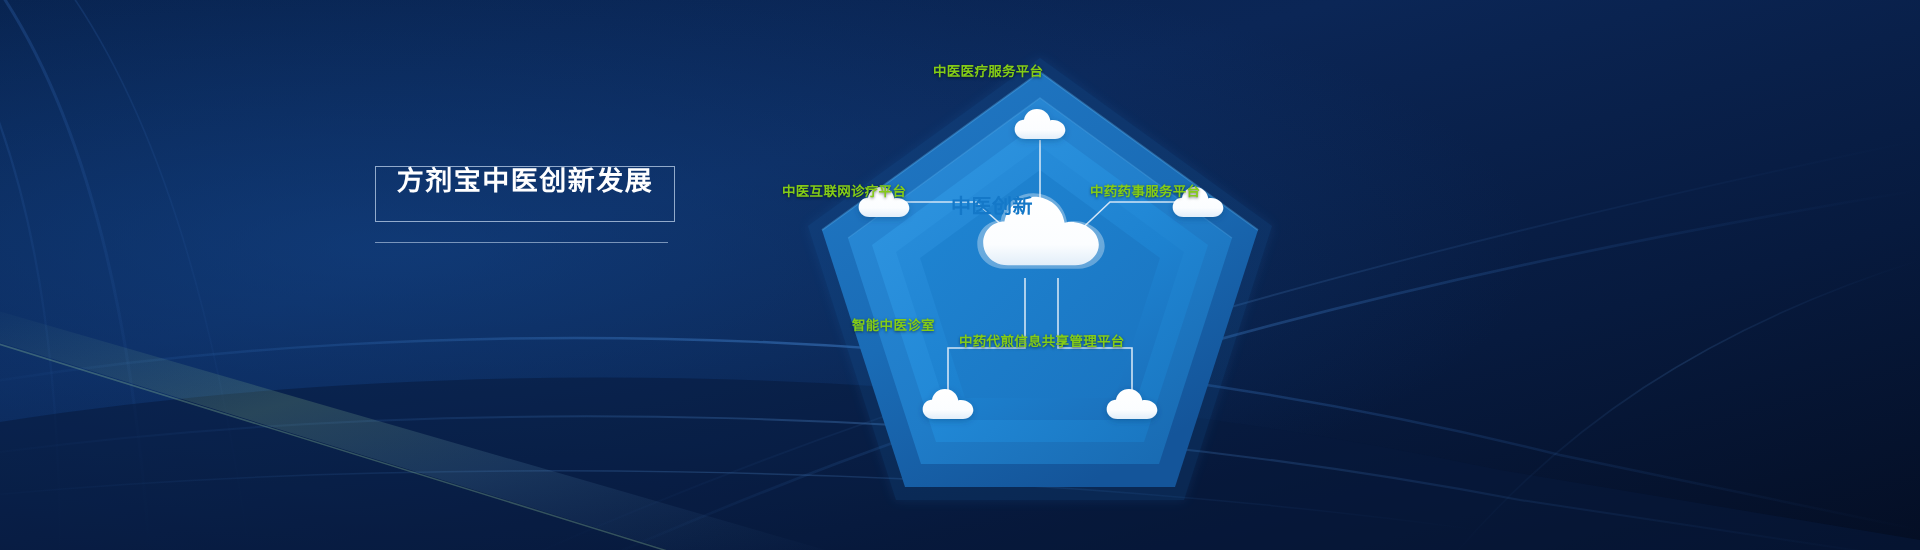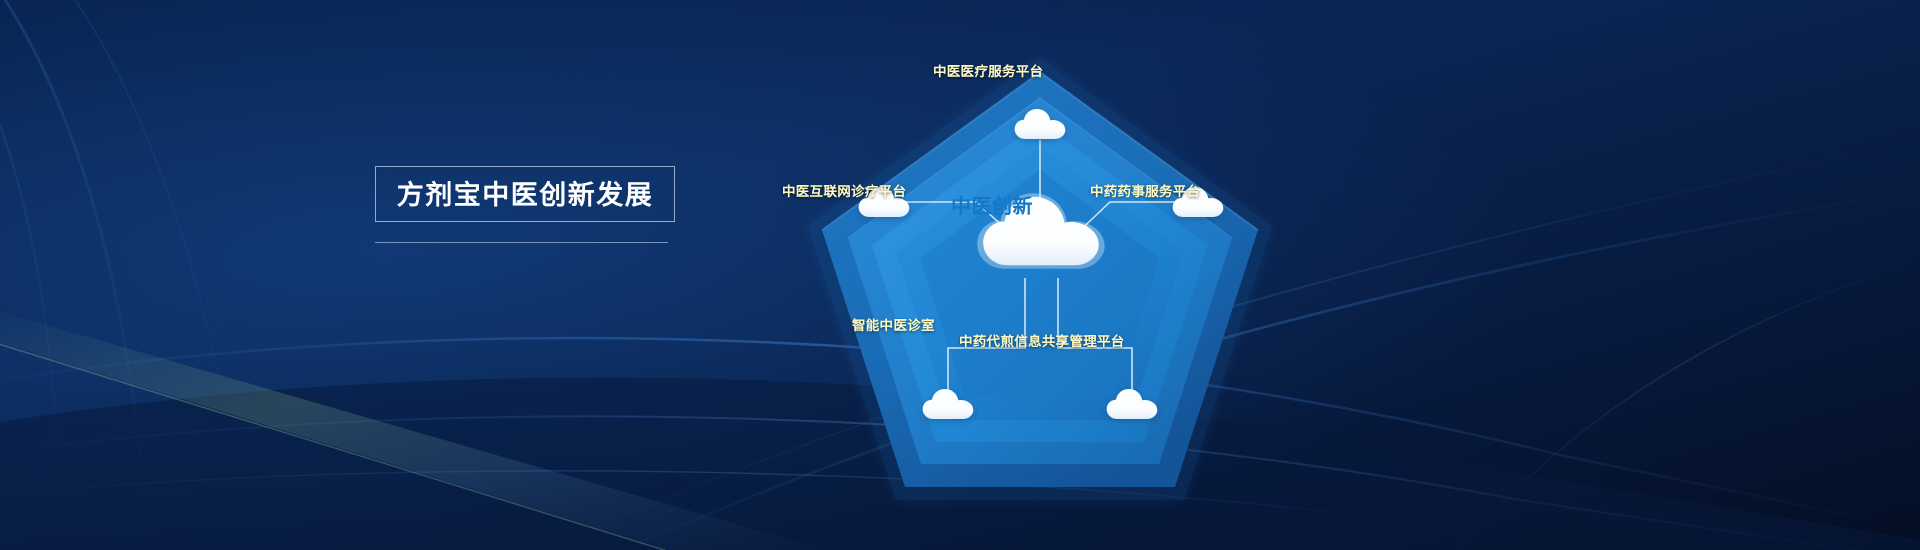--- a/index.html
+++ b/index.html
@@ -36,21 +36,20 @@
   .title-block {
     position: absolute;
     left: 375px;
     top: 166px;
     width: 300px;
   }
   .title-box {
     border: 1px solid rgba(197, 216, 240, 0.72);
     height: 56px;
     display: flex;
-    align-items: center;
     justify-content: center;
     padding: 0 14px;
     box-sizing: border-box;
   }
   .title-text {
     color: #ffffff;
     font-size: 27px;
     font-weight: bold;
     letter-spacing: 1.5px;
     line-height: 1;
@@ -71,21 +70,21 @@
     width: 520px;
     height: 400px;
   }
   .diagram svg {
     display: block;
     overflow: visible;
   }
 
   .node-label {
     position: absolute;
-    color: #fef9c3;
+    color: #84cc16;
     font-size: 13.5px;
     font-weight: bold;
     white-space: nowrap;
     letter-spacing: 0.3px;
     text-shadow: 0 1px 3px rgba(0,0,0,0.55);
   }
   .label-top    { left: 153px; top: 30px; }
   .label-left   { left: 2px;  top: 150px; text-align: center; }
   .label-right  { left: 262px; top: 150px; padding-left: 48px; }
   .label-bl     { left: 72px;  top: 284px; }

